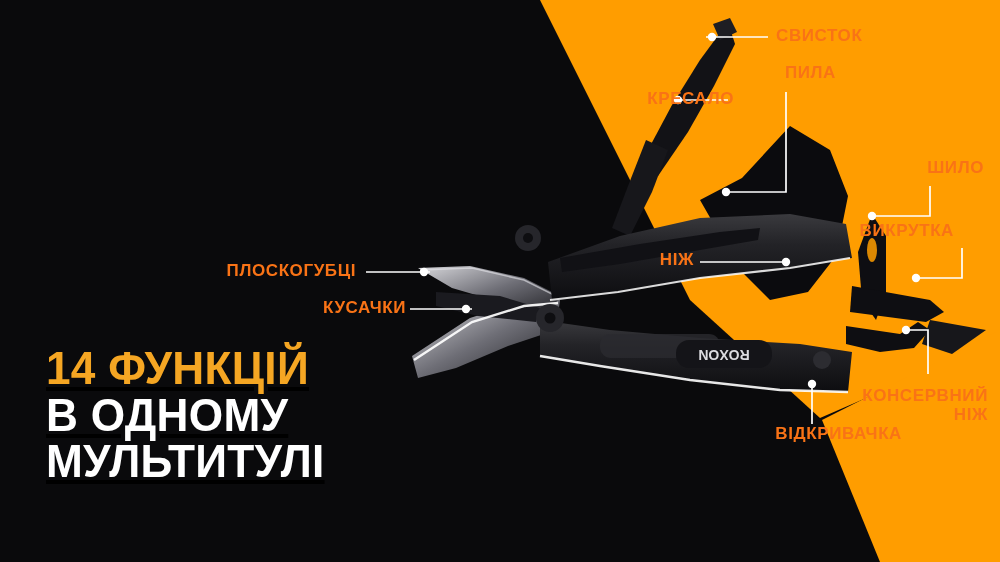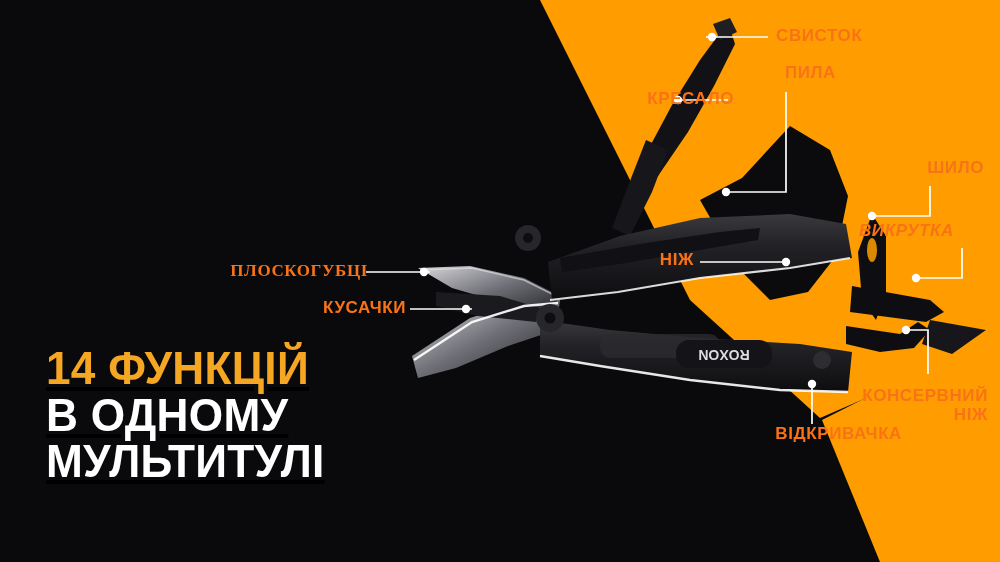--- a/index.html
+++ b/index.html
@@ -160,35 +160,35 @@
       <circle cx="678" cy="100" r="4.2"></circle>
       <circle cx="726" cy="192" r="4.2"></circle>
       <circle cx="786" cy="262" r="4.2"></circle>
       <circle cx="872" cy="216" r="4.2"></circle>
       <circle cx="916" cy="278" r="4.2"></circle>
       <circle cx="906" cy="330" r="4.2"></circle>
       <circle cx="812" cy="384" r="4.2"></circle>
     </g>
   </svg>
 
-  <div class="callout right" style="left:200px;top:261px;width:168px;font-family:Liberation Serif, serif;">ПЛОСКОГУБЦІ</div>
+  <div class="callout right" style="left:188px;top:261px;width:168px;">ПЛОСКОГУБЦІ</div>
 
   <div class="callout right" style="left:240px;top:298px;width:166px;">КУСАЧКИ</div>
 
   <div class="callout" style="left:776px;top:26px;">СВИСТОК</div>
 
   <div class="callout right" style="left:602px;top:89px;width:132px;">КРЕСАЛО</div>
 
   <div class="callout center" style="left:736px;top:63px;width:100px;">ПИЛА</div>
 
   <div class="callout right" style="left:586px;top:250px;width:108px;">НІЖ</div>
 
   <div class="callout right" style="left:842px;top:158px;width:142px;">ШИЛО</div>
 
-  <div class="callout right" style="left:798px;top:221px;width:156px;font-style:italic;">ВИКРУТКА</div>
+  <div class="callout right" style="left:798px;top:221px;width:156px;">ВИКРУТКА</div>
 
   <div class="callout center" style="left:838px;top:386px;width:150px;">КОНСЕРВНИЙ
 НІЖ</div>
 
   <div class="callout center" style="left:722px;top:424px;width:180px;">ВІДКРИВАЧКА</div>
 
   <div id="headline">
     <div class="line hl-amber">14 ФУНКЦІЙ</div>
     <div class="line hl-white">В ОДНОМУ</div>
     <div class="line hl-white">МУЛЬТИТУЛІ</div>

